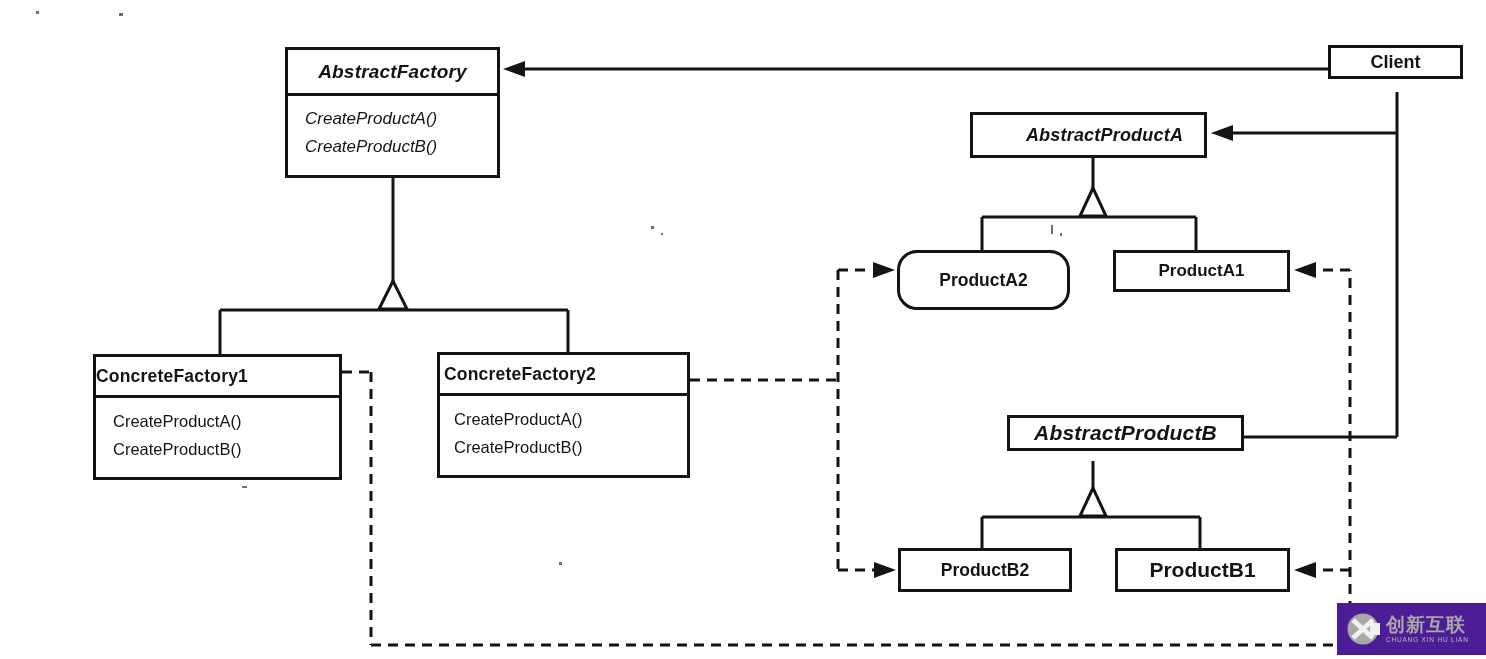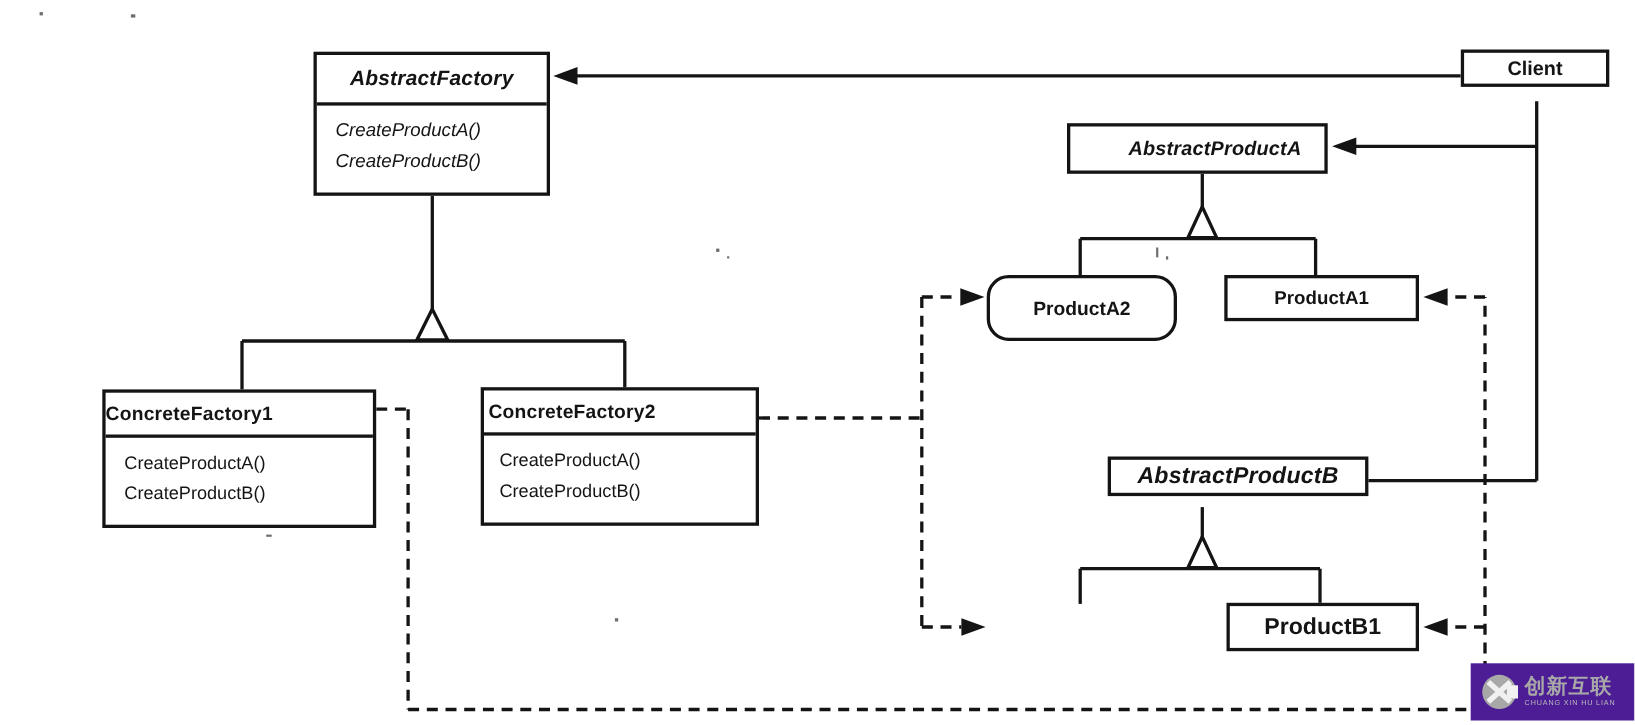--- a/index.html
+++ b/index.html
@@ -160,20 +160,23 @@
     <div class="uml-methods" style="font-size:16.5px;padding-left:14px;">
       <div>CreateProductA()</div>
       <div>CreateProductB()</div>
     </div>
   </div>
 
   <div class="uml-box name-only abstract uml-title" style="left:971px;top:415px;width:237px;height:36px;font-size:21px;margin-left:36px;">
     <span>AbstractProductB</span>
   </div>
 
+  <div class="uml-box name-only" style="left:898px;top:548px;width:174px;height:44px;font-size:17.5px;">
+    <span>ProductB2</span>
+  </div>
 
   <div class="uml-box name-only" style="left:1115px;top:548px;width:175px;height:44px;font-size:21px;">
     <span>ProductB1</span>
   </div>
 
   <div class="watermark">
     <svg width="34" height="34" viewBox="0 0 34 34">
       <circle cx="17" cy="17" r="15.5" fill="#a8a8a8"></circle>
       <rect x="24" y="11" width="10" height="12" fill="#f1f1f1"></rect>
       <path d="M7 8 L27 26 M27 8 L7 26" stroke="#f1f1f1" stroke-width="5" fill="none"></path>

